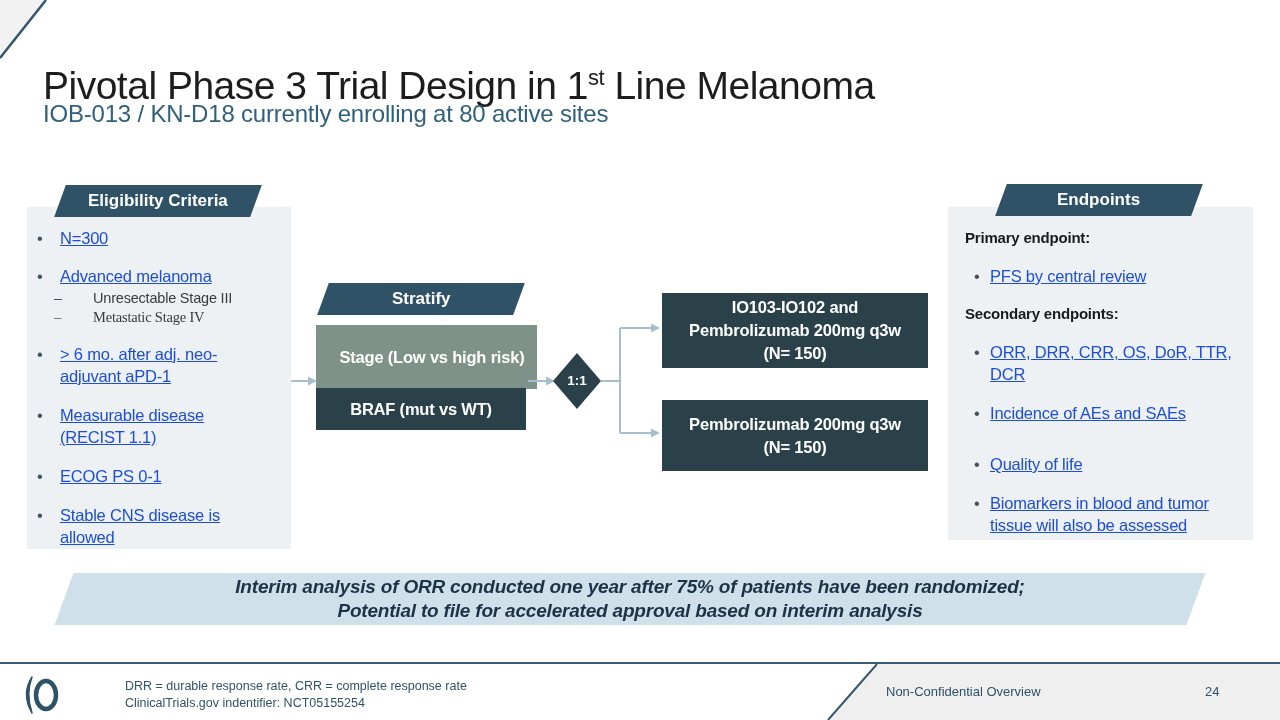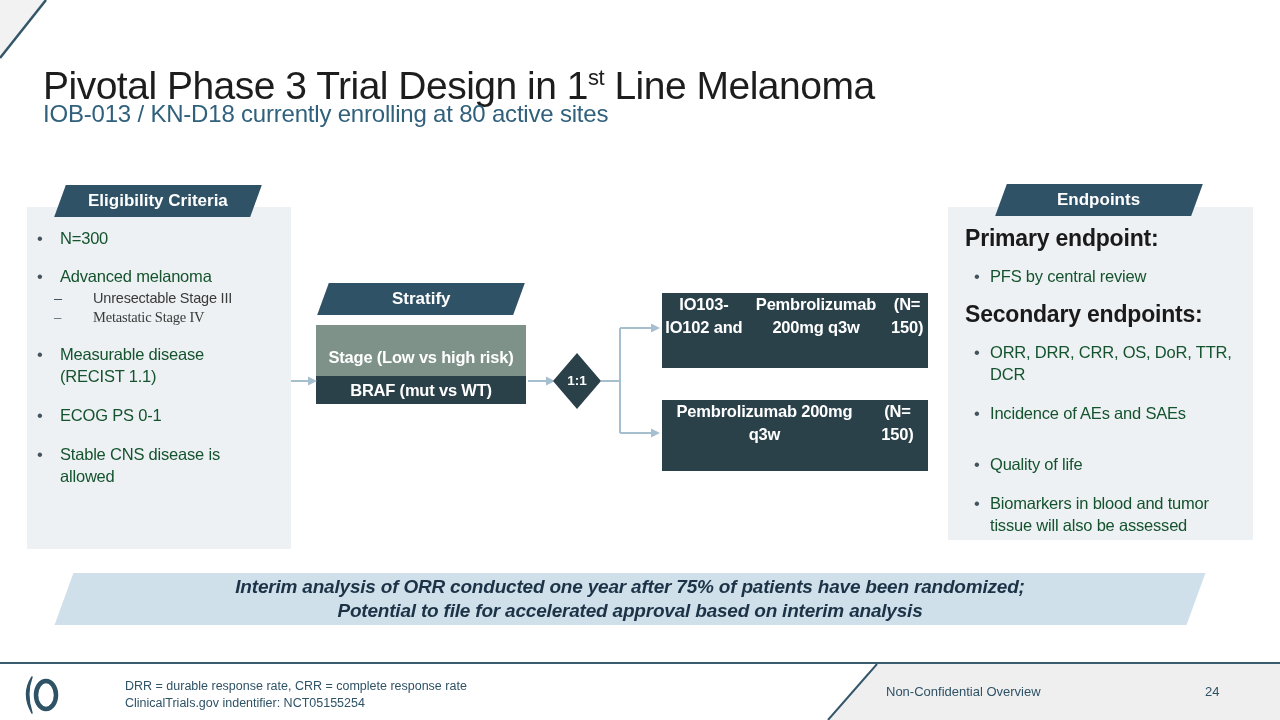--- a/index.html
+++ b/index.html
@@ -42,54 +42,54 @@
 
   
   .panel {
     position: absolute; background: #edf1f4; z-index: 1;
   }
   .panel.left  { left: 27px;  top: 207px; width: 264px; height: 342px; }
   .panel.right { left: 948px; top: 207px; width: 305px; height: 333px; }
 
   .panel .content { padding-top: 20px; }
   .li {
-    position: relative; color: #14532d; font-size: 16.5px; line-height: 22px;
-    padding-left: 33px; width: 200px; margin-bottom: 16px; letter-spacing: -0.2px;
+    position: relative; color: #1d4ed8; font-size: 16.5px; line-height: 22px;
+    padding-left: 33px; width: 200px; margin-bottom: 16px; letter-spacing: -0.2px; text-decoration: underline;
   }
   .li::before { content: "\2022"; position: absolute; left: 10px; color: #44545e; }
   .sub {
     position: relative; color: #3a3a3a; font-size: 14.5px; line-height: 19px;
     padding-left: 66px; width: 190px; letter-spacing: -0.2px;
   }
   .sub::before { content: "\2013"; position: absolute; left: 27px; color: #44545e; }
   .group-gap { margin-bottom: 16px; font-family: Liberation Serif, serif; }
 
   .panel.right .li { padding-left: 42px; width: 250px; margin-bottom: 16px; }
   .panel.right .li::before { left: 26px; }
   .ep-label {
-    color: #1a1a1a; font-weight: bold; font-size: 23px; line-height: 22px;
+    color: #1a1a1a; font-weight: bold; font-size: 15px; line-height: 22px;
     padding-left: 17px; margin-bottom: 16px; letter-spacing: -0.2px;
   }
 
   
   .factor-box {
     position: absolute; left: 316px; width: 210px; z-index: 2;
     display: flex; align-items: center; justify-content: center;
     color: #ffffff; font-weight: bold; font-size: 16.5px;
     letter-spacing: -0.2px; white-space: nowrap;
   }
-  .factor-box.stage { top: 325px; height: 64px; background: #7e928a; }
-  .factor-box.braf  { top: 376px; height: 28px; background: #2b414a; }
+  .factor-box.stage { top: 325px; height: 64px; background: #7e928a; padding-left: 11px; }
+  .factor-box.braf  { top: 388px; height: 42px; background: #2b414a; }
 
   .arm-box {
     position: absolute; left: 662px; width: 266px; z-index: 2;
     background: #2b414a; color: #ffffff; font-weight: bold;
     font-size: 16.5px; line-height: 23px; text-align: center;
     letter-spacing: -0.2px;
-    display: flex; flex-direction: row; justify-content: center;
+    display: flex; flex-direction: column; justify-content: center;
   }
   .arm-box.arm1 { top: 293px; height: 75px; }
   .arm-box.arm2 { top: 400px; height: 71px; }
 
   .connectors { position: absolute; left: 0; top: 0; z-index: 2; pointer-events: none; }
   .rand-label {
     position: absolute; left: 553px; top: 370px; width: 48px; height: 22px;
     z-index: 4; color: #ffffff; font-weight: bold; font-size: 13.5px;
     text-align: center; line-height: 22px;
   }
@@ -143,20 +143,21 @@
 
   <div class="banner elig">
     <span>Eligibility Criteria</span>
   </div>
   <div class="panel left">
     <div class="content">
       <div class="li">N=300</div>
       <div class="li" style="margin-bottom:2px">Advanced melanoma</div>
       <div class="sub">Unresectable Stage III</div>
       <div class="sub group-gap">Metastatic Stage IV</div>
+      <div class="li" style="margin-bottom:17px">&gt; 6 mo. after adj. neo-adjuvant aPD-1</div>
       <div class="li" style="margin-bottom:17px">Measurable disease (RECIST 1.1)</div>
       <div class="li" style="margin-bottom:17px">ECOG PS 0-1</div>
       <div class="li">Stable CNS disease is allowed</div>
     </div>
   </div>
 
   <div class="banner strat">
     <span>Stratify</span>
   </div>
   <div class="factor-box stage">

